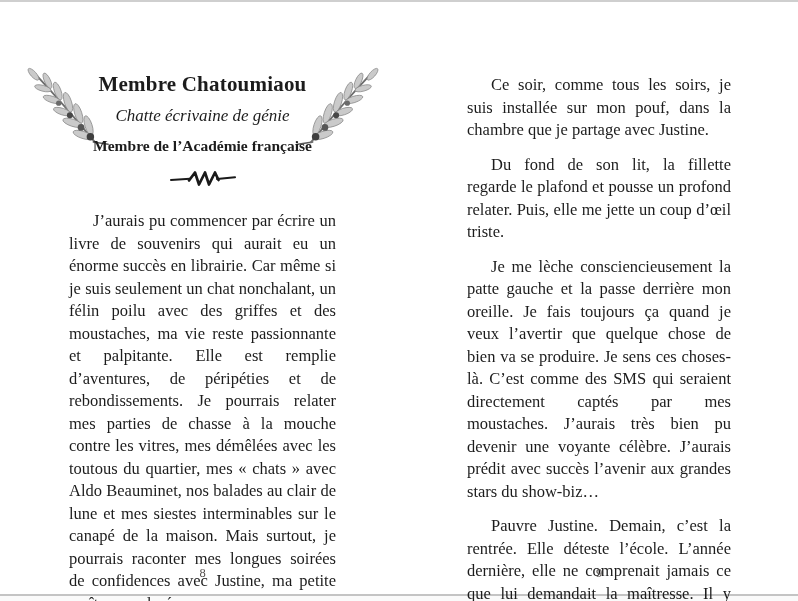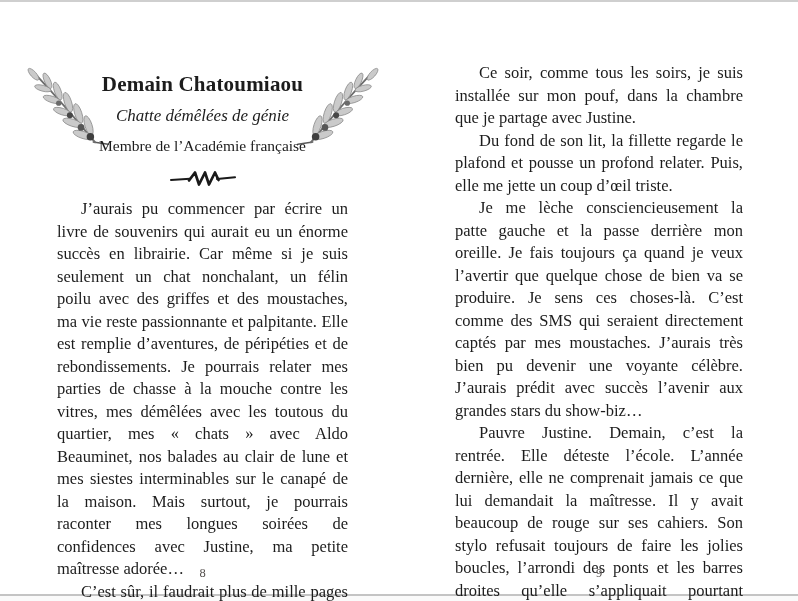--- a/index.html
+++ b/index.html
@@ -31,34 +31,34 @@
     font-size: 21px; font-weight: bold; letter-spacing: 0.2px;
   }
   .author-role {
     position: absolute; left: 57px; top: 106px; width: 291px;
     text-align: center;
     font-size: 17px; font-style: italic;
   }
   .membership {
     position: absolute; left: 57px; top: 137px; width: 291px;
     text-align: center;
-    font-size: 15.5px; font-weight: normal;
+    font-size: 15.5px; font-weight: bold;
   }
   .ornament {
     position: absolute; left: 170px; top: 169px; width: 66px; height: 20px;
   }
   .branch {
     position: absolute; top: 66px; width: 84px; height: 94px;
   }
   .branch-left  { left: 26px; transform: scaleX(-1); }
   .branch-right { left: 296px; }
 
   
   .body-col p {
-    margin: 0;
+    margin: 12px;
     text-align: justify;
     text-indent: 24px;
     font-size: 16.5px;
     line-height: 22.5px;
   }
   .left-body {
     position: absolute; left: 57px; top: 198px; width: 291px;
   }
   .right-body {
     position: absolute; left: 455px; top: 62px; width: 288px;
@@ -125,22 +125,22 @@
       <ellipse cx="82" cy="6" rx="8" ry="3" transform="rotate(-48 82 6)"></ellipse>
     </g>
     <g>
       <circle cx="21" cy="73" r="4" fill="#3e3e3e"></circle>
       <circle cx="31" cy="63" r="3.6" fill="#565656"></circle>
       <circle cx="43" cy="50" r="3.2" fill="#474747"></circle>
       <circle cx="55" cy="37" r="2.8" fill="#6a6a6a"></circle>
     </g>
   </svg>
 
-  <div class="author-name">Demain Chatoumiaou</div>
-  <div class="author-role">Chatte démêlées de génie</div>
+  <div class="author-name">Membre Chatoumiaou</div>
+  <div class="author-role">Chatte écrivaine de génie</div>
   <div class="membership">Membre de l’Académie française</div>
 
   <svg class="ornament" viewBox="0 0 66 20" aria-hidden="true">
     <g stroke="#1a1a1a" fill="none" stroke-linecap="round" stroke-linejoin="round">
       <path d="M1 11 L20 9.8" stroke-width="2"></path>
       <path d="M19 11.5 L25 3.5 L29 15.5 L35 3.5 L39 15.5 L45 3.5 L48.5 11" stroke-width="2.7"></path>
       <path d="M47 10 L65 8.2" stroke-width="2"></path>
     </g>
   </svg>
 

